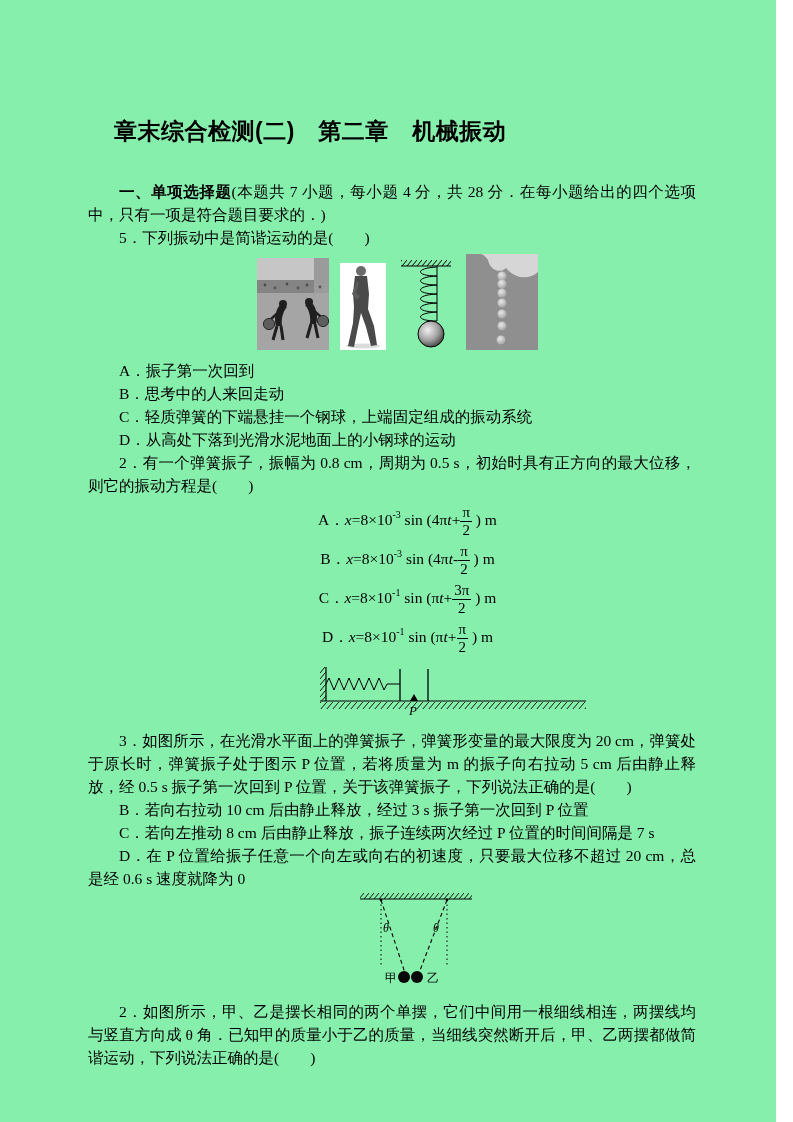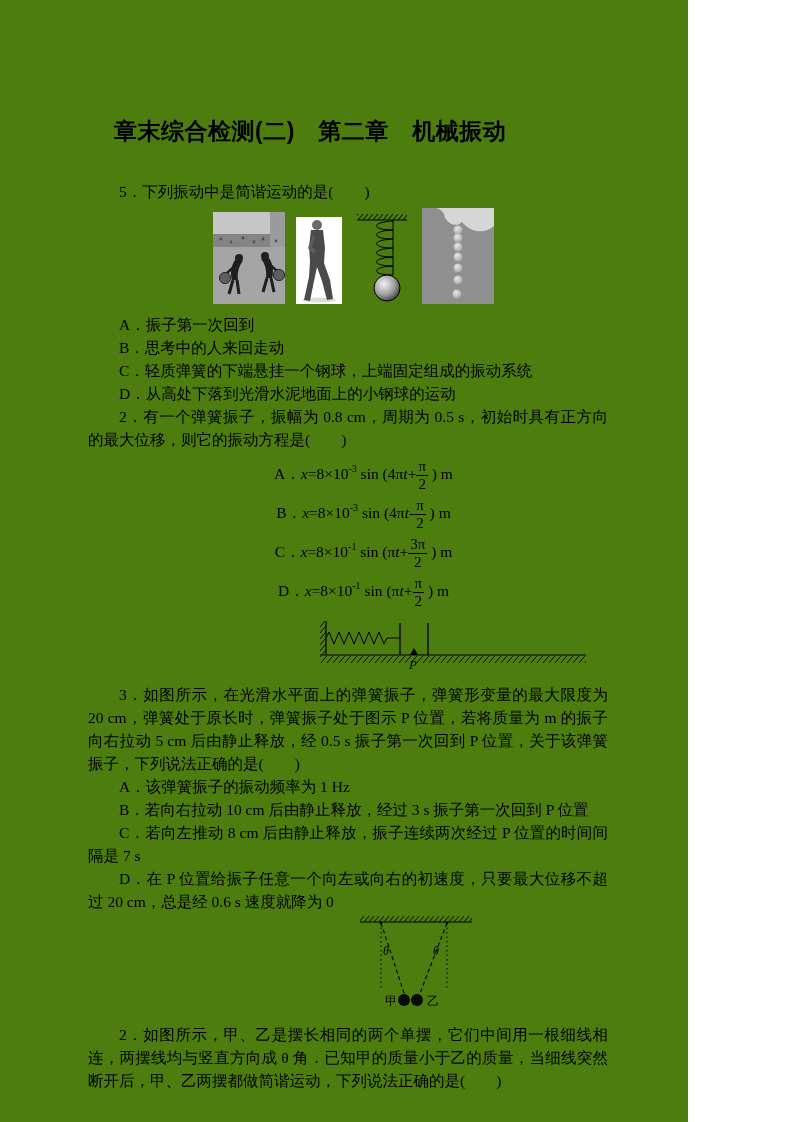--- a/index.html
+++ b/index.html
@@ -1,20 +1,20 @@
 <!DOCTYPE html>
 <html><head>
 <meta charset="utf-8">
 <style>
   * { margin:0; padding:0; box-sizing:border-box; }
   html,body { background:#ffffff; }
   .page {
     position:relative;
-    width:688px; height:1122px;
-    background:#4d7c0f;
+    width:776px; height:1122px;
+    background:#86efac;
     color:#000;
     font-family:"Liberation Serif","DejaVu Serif",serif;
     font-size:15.5px;
     line-height:23px;
     padding:118px 80px 16px 88px;
     overflow:hidden;
   }
   .title {
     font-family:"Liberation Sans","DejaVu Sans",sans-serif;
     font-weight:bold;
@@ -45,20 +45,21 @@
   .fig-spring-h { margin:5px 0 6px 232px; }
   .fig-pendulum { margin:3px 0 5px 266px; }
 </style>
 </head>
 <body>
 
 <div class="page">
 
   <h1 class="title">章末综合检测(二)　第二章　机械振动</h1>
 
+  <p class="para"><b class="hei">一、单项选择题</b><span>(本题共 7 小题，每小题 4 分，共 28 分．在每小题给出的四个选项中，只有一项是符合题目要求的．)</span></p>
 
   <p class="para">5．下列振动中是简谐运动的是(　　)</p>
 
   <div class="figure-row">
 
     <svg width="72" height="92" viewBox="0 0 72 92">
       <rect x="0" y="0" width="72" height="92" fill="#b3b3b3"></rect>
       <rect x="0" y="0" width="72" height="24" fill="#c6c6c6"></rect>
       <rect x="0" y="22" width="72" height="13" fill="#848484"></rect>
       <rect x="57" y="0" width="15" height="35" fill="#9b9b9b"></rect>
@@ -184,21 +185,20 @@
       <line x1="80" y1="8" x2="80" y2="40" stroke="#000" stroke-width="1.3"></line>
       <line x1="108" y1="8" x2="108" y2="40" stroke="#000" stroke-width="1.3"></line>
       <line x1="0" y1="40" x2="266" y2="40" stroke="#000" stroke-width="1.2"></line>
       <rect x="0" y="41" width="266" height="7" fill="url(#hg)"></rect>
       <polygon points="90,40 98,40 94,33" fill="#000"></polygon>
       <text x="89" y="54" font-size="13" font-style="italic" font-family="Liberation Serif, serif">P</text>
     </svg>
   </div>
 
   <p class="para">3．如图所示，在光滑水平面上的弹簧振子，弹簧形变量的最大限度为 20 cm，弹簧处于原长时，弹簧振子处于图示 P 位置，若将质量为 m 的振子向右拉动 5 cm 后由静止释放，经 0.5 s 振子第一次回到 P 位置，关于该弹簧振子，下列说法正确的是(　　)</p>
-  <p class="para">A．该弹簧振子的振动频率为 1 Hz</p>
   <p class="para">B．若向右拉动 10 cm 后由静止释放，经过 3 s 振子第一次回到 P 位置</p>
   <p class="para">C．若向左推动 8 cm 后由静止释放，振子连续两次经过 P 位置的时间间隔是 7 s</p>
   <p class="para">D．在 P 位置给振子任意一个向左或向右的初速度，只要最大位移不超过 20 cm，总是经 0.6 s 速度就降为 0</p>
 
   <div class="fig-pendulum">
     <svg width="125" height="96" viewBox="0 0 125 96">
       <defs>
         <pattern id="hc" width="5" height="6" patternUnits="userSpaceOnUse">
           <line x1="0" y1="6" x2="5" y2="0" stroke="#000" stroke-width="0.9"></line>
         </pattern>

